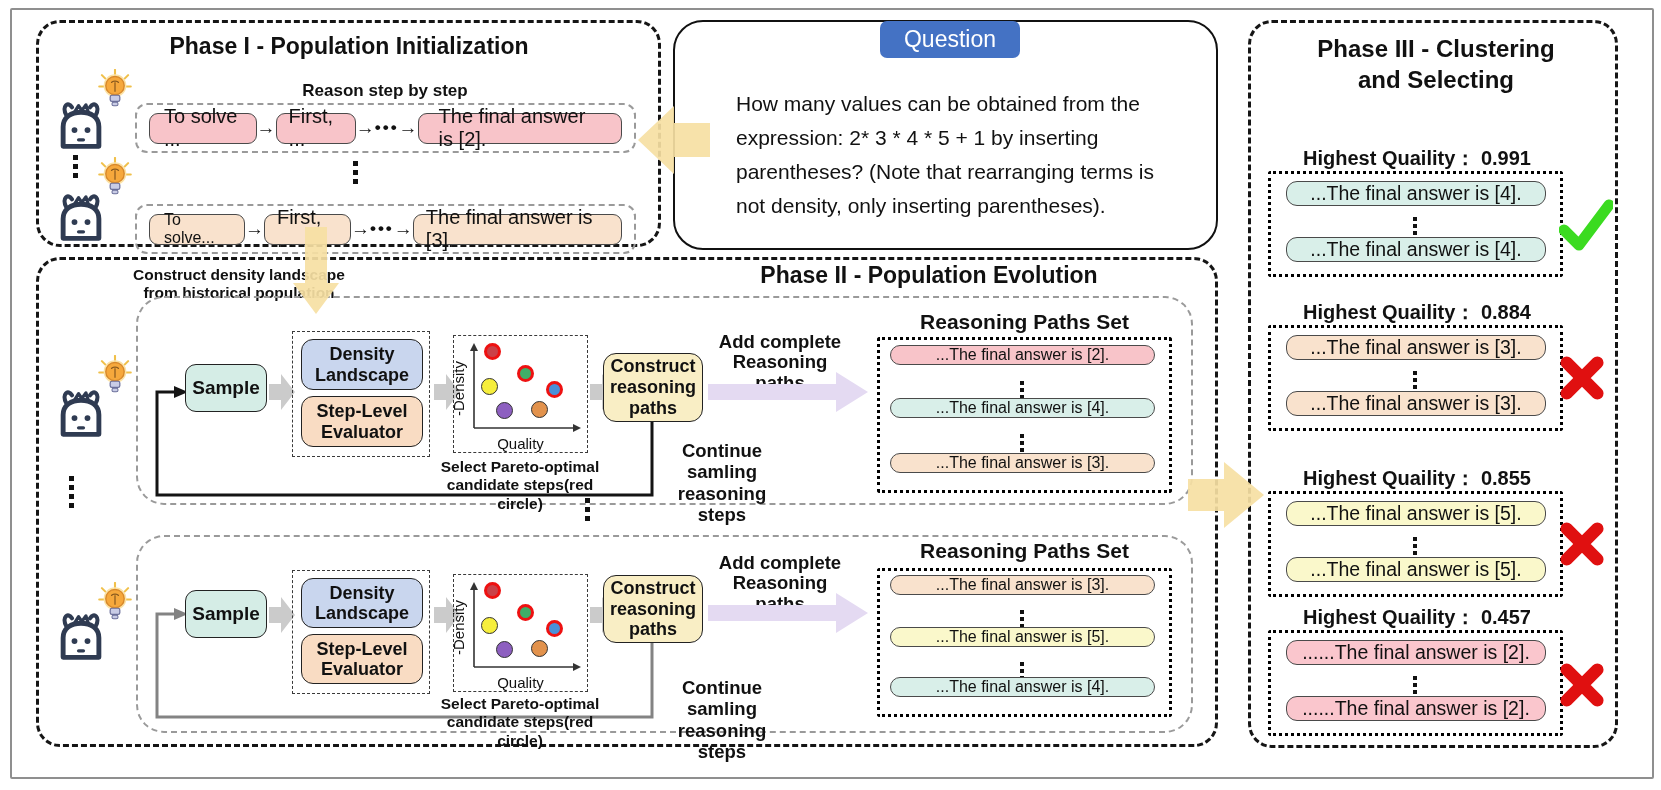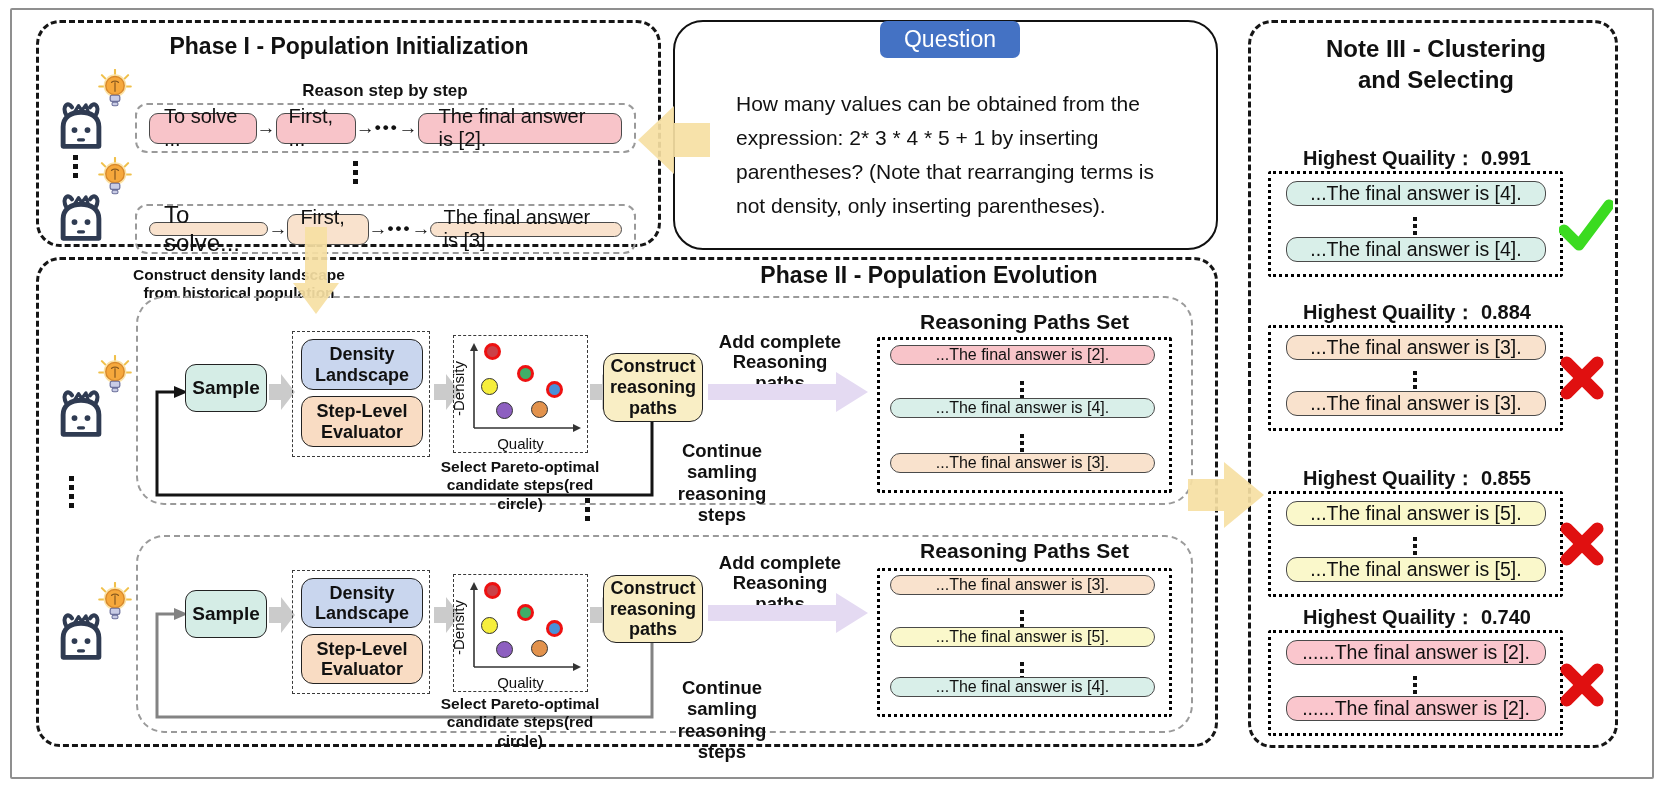--- a/index.html
+++ b/index.html
@@ -118,27 +118,27 @@
     <div class="pill" style="height: 31px; padding: 0px 20px; font-size: 20px; background: rgb(248, 196, 201);">The final answer is [2].</div>
   </div>
 
   <div class="abs vdots" style="left:314px;top:138px;">
         <i></i>
         <i></i>
         <i></i>
       </div>
 
   <div class="abs chain-box" style="left:96px;top:181px;width:501px;height:50px;display:flex;align-items:center;justify-content:space-between;padding:0 12px;">
-    <div class="pill" style="height: 14px; padding: 4px 14px; font-size: 24px; background: rgb(249, 226, 205);">To solve...</div>
+    <div class="pill" style="height: 31px; padding: 4px 14px; font-size: 16px; background: rgb(249, 226, 205);">To solve...</div>
     <span style="font-size:19px;">→</span>
     <div class="pill" style="height: 31px; padding: 0px 12px; font-size: 20px; background: rgb(249, 226, 205);">First, ...</div>
     <span style="font-size:19px;">→</span>
     <span class="b" style="font-size:17px;letter-spacing:2px;">•••</span>
     <span style="font-size:19px;">→</span>
-    <div class="pill" style="height: 15px; padding: 0px 12px; font-size: 20px; background: rgb(249, 226, 205);">The final answer is [3].</div>
+    <div class="pill" style="height: 31px; padding: 0px 12px; font-size: 20px; background: rgb(249, 226, 205);">The final answer is [3].</div>
   </div>
 </div>
 
 <div class="abs qbox" style="left:673px;top:20px;width:545px;height:230px;">
   <div class="abs ctr" style="left:205px;top:-1px;width:140px;height:37px;background:#4472C4;color:#fff;border-radius:7px;
        display:flex;align-items:center;justify-content:center;font-size:23px;">Question</div>
   <div class="abs" style="left:26px;top:65px;font-size:21px;line-height:34px;margin-left:35px;">
     <div class="q-line">How many values can be obtained from the</div>
     <div class="q-line">expression: 2* 3 * 4 * 5 + 1 by inserting</div>
     <div class="q-line">parentheses? (Note that rearranging terms is</div>
@@ -361,21 +361,21 @@
           <i></i>
           <i></i>
           <i></i>
         </div>
     <div class="abs prow" style="left: 752px; top: 140px; width: 265px; background: rgb(217, 239, 233);">...The final answer is [4].</div>
   </div>
 </div>
 
 <div class="abs phase-box" style="left:1248px;top:20px;width:370px;height:728px;">
   <div class="abs b ctr" style="left:0;top:10px;width:370px;font-size:24px;line-height:1.3;">
-    <div>Note III - Clustering</div>
+    <div>Phase III - Clustering</div>
     <div>and Selecting</div>
   </div>
 
   <div class="abs" style="left:0;top:122px;width:370px;height:136px;">
     <div class="abs b ctr" style="left:0;top:0;width:332px;font-size:20px;">
       <span>Highest Quaility：</span> <span>0.991</span>
     </div>
     <div class="abs dot-box" style="left:17px;top:26px;width:295px;height:106px;border-radius:3px;"></div>
     <div class="abs prow" style="left: 35px; top: 36px; width: 260px; font-size: 19.5px; background: rgb(217, 239, 233);">...The final answer is [4].</div>
     <div class="abs vdots small" style="left:162px;top:72px;">
@@ -424,21 +424,21 @@
     <div class="abs prow" style="left: 35px; top: 92px; width: 260px; font-size: 19.5px; background: rgb(250, 248, 203);">...The final answer is [5].</div>
     <div class="abs" style="left:308px;top:56px;">
           <svg width="46" height="46" viewBox="0 0 48 48">
             <path d="M8 8 L40 40 M40 8 L8 40" stroke="#E01010" stroke-width="13" stroke-linecap="round"></path>
           </svg>
         </div>
   </div>
 
   <div class="abs" style="left:0;top:581px;width:370px;height:136px;">
     <div class="abs b ctr" style="left:0;top:0;width:332px;font-size:20px;">
-      <span>Highest Quaility：</span> <span>0.740</span>
+      <span>Highest Quaility：</span> <span>0.457</span>
     </div>
     <div class="abs dot-box" style="left:17px;top:26px;width:295px;height:106px;border-radius:3px;"></div>
     <div class="abs prow" style="left: 35px; top: 36px; width: 260px; font-size: 19.5px; background: rgb(250, 198, 205);">......The final answer is [2].</div>
     <div class="abs vdots small" style="left:162px;top:72px;">
           <i></i>
           <i></i>
           <i></i>
         </div>
     <div class="abs prow" style="left: 35px; top: 92px; width: 260px; font-size: 19.5px; background: rgb(250, 198, 205);">......The final answer is [2].</div>
     <div class="abs" style="left:308px;top:58px;">

